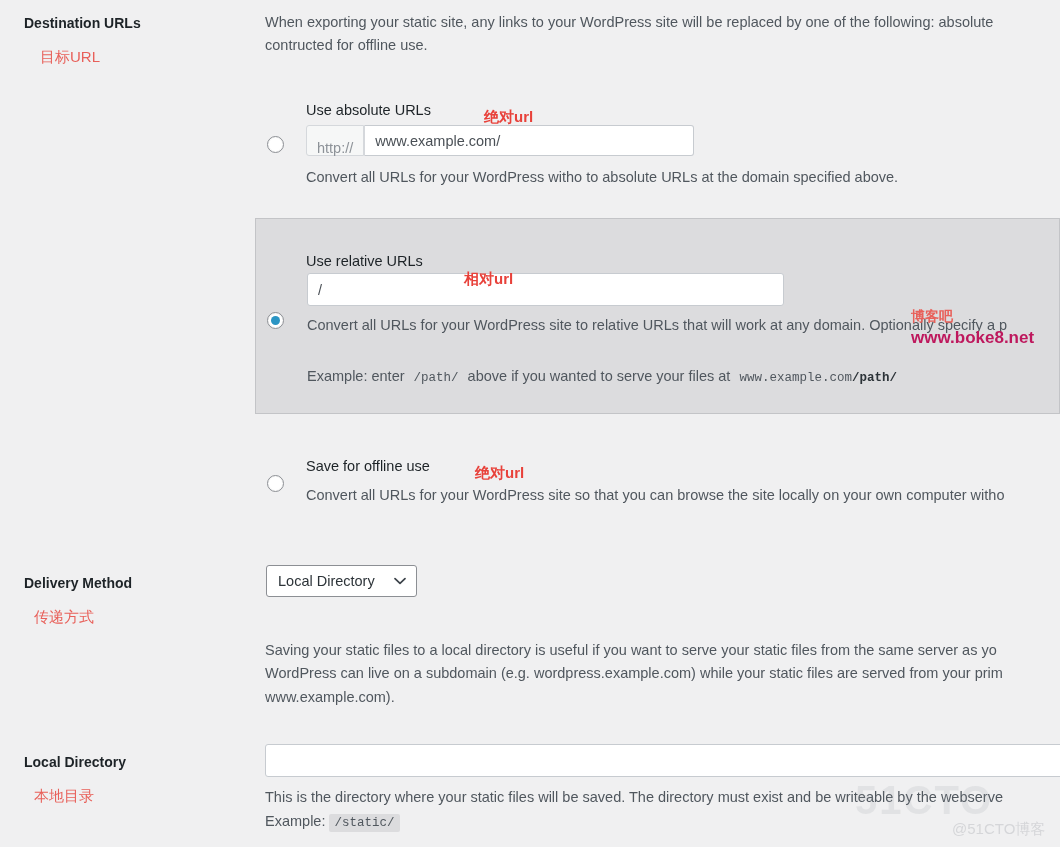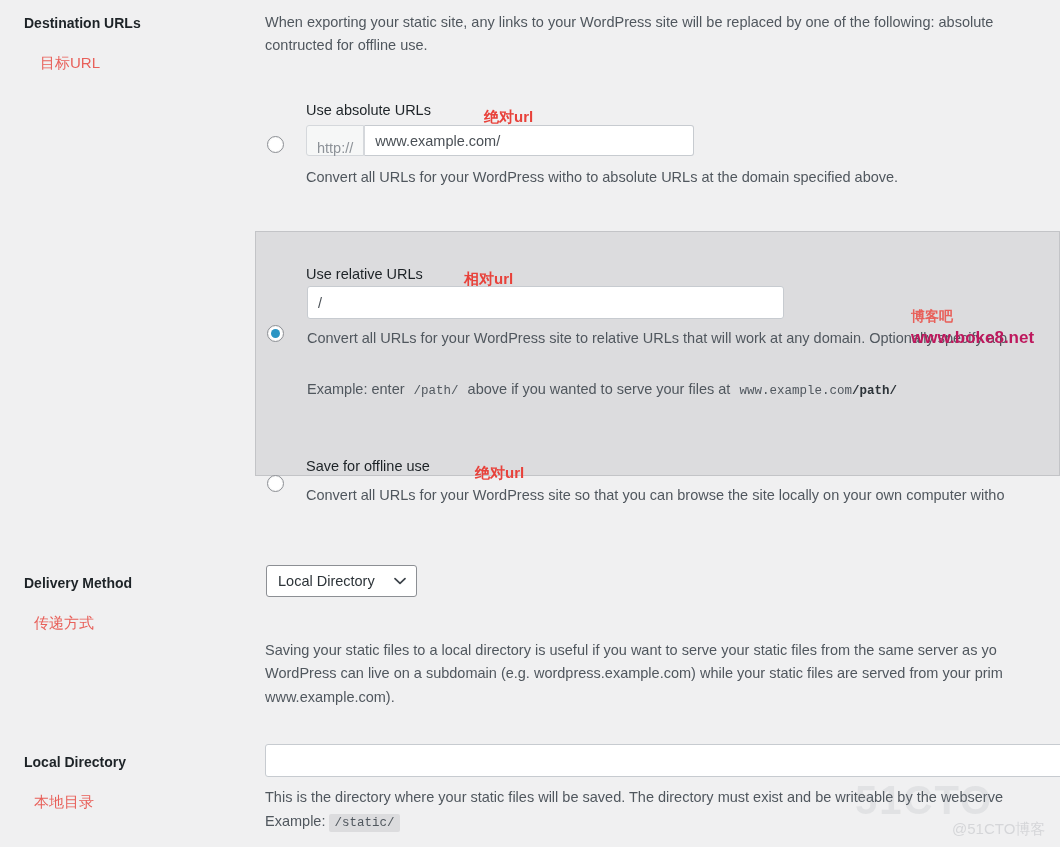--- a/index.html
+++ b/index.html
@@ -23,21 +23,21 @@
     font-size: 14px;
     font-weight: bold;
     color: #1d2327;
     padding-left: 24px;
     line-height: 1.4;
   }
   .cn-note {
     color: #e8605a;
     font-size: 15px;
     padding-left: 40px;
-    margin-top: 20px;
+    margin-top: 14px;
     white-space: nowrap;
   }
   .cn-note.indent2 { padding-left: 34px; }
 
   
   .content {
     position: absolute;
     left: 265px;
     width: 820px;
   }
@@ -203,21 +203,21 @@
       <span class="opt-title">Use absolute URLs</span>
     </div>
     <div style="position:absolute; left:51px; top:29px;">
       <span class="prefix-box">http://</span><input class="txt-input joined" type="text" style="width: 330px;" value="www.example.com/">
     </div>
     <div style="position:absolute; left:51px; top:70px;">
       <span class="opt-desc">Convert all URLs for your WordPress witho to absolute URLs at the domain specified above.</span>
     </div>
   </div>
 
-  <div class="opt-block highlight" style="position:absolute; left:255px; top:231px; width:805px; height:245px;">
+  <div class="opt-block highlight" style="position:absolute; left:255px; top:218px; width:805px; height:196px;">
     <span class="radio checked" style="left:11px; top:93px;"></span>
     <div style="position:absolute; left:50px; top:33px;">
       <span class="opt-title">Use relative URLs</span>
     </div>
     <input class="txt-input" type="text" style="position: absolute; left: 51px; top: 54px; width: 477px; height: 33px; line-height: 31px;" value="/">
     <div style="position:absolute; left:51px; top:95px; width:750px;">
       <div class="opt-desc">Convert all URLs for your WordPress site to relative URLs that will work at any domain. Optionally specify a p</div>
     </div>
     <div class="opt-desc" style="position:absolute; left:51px; top:146px;">
       <span>Example: enter</span>

